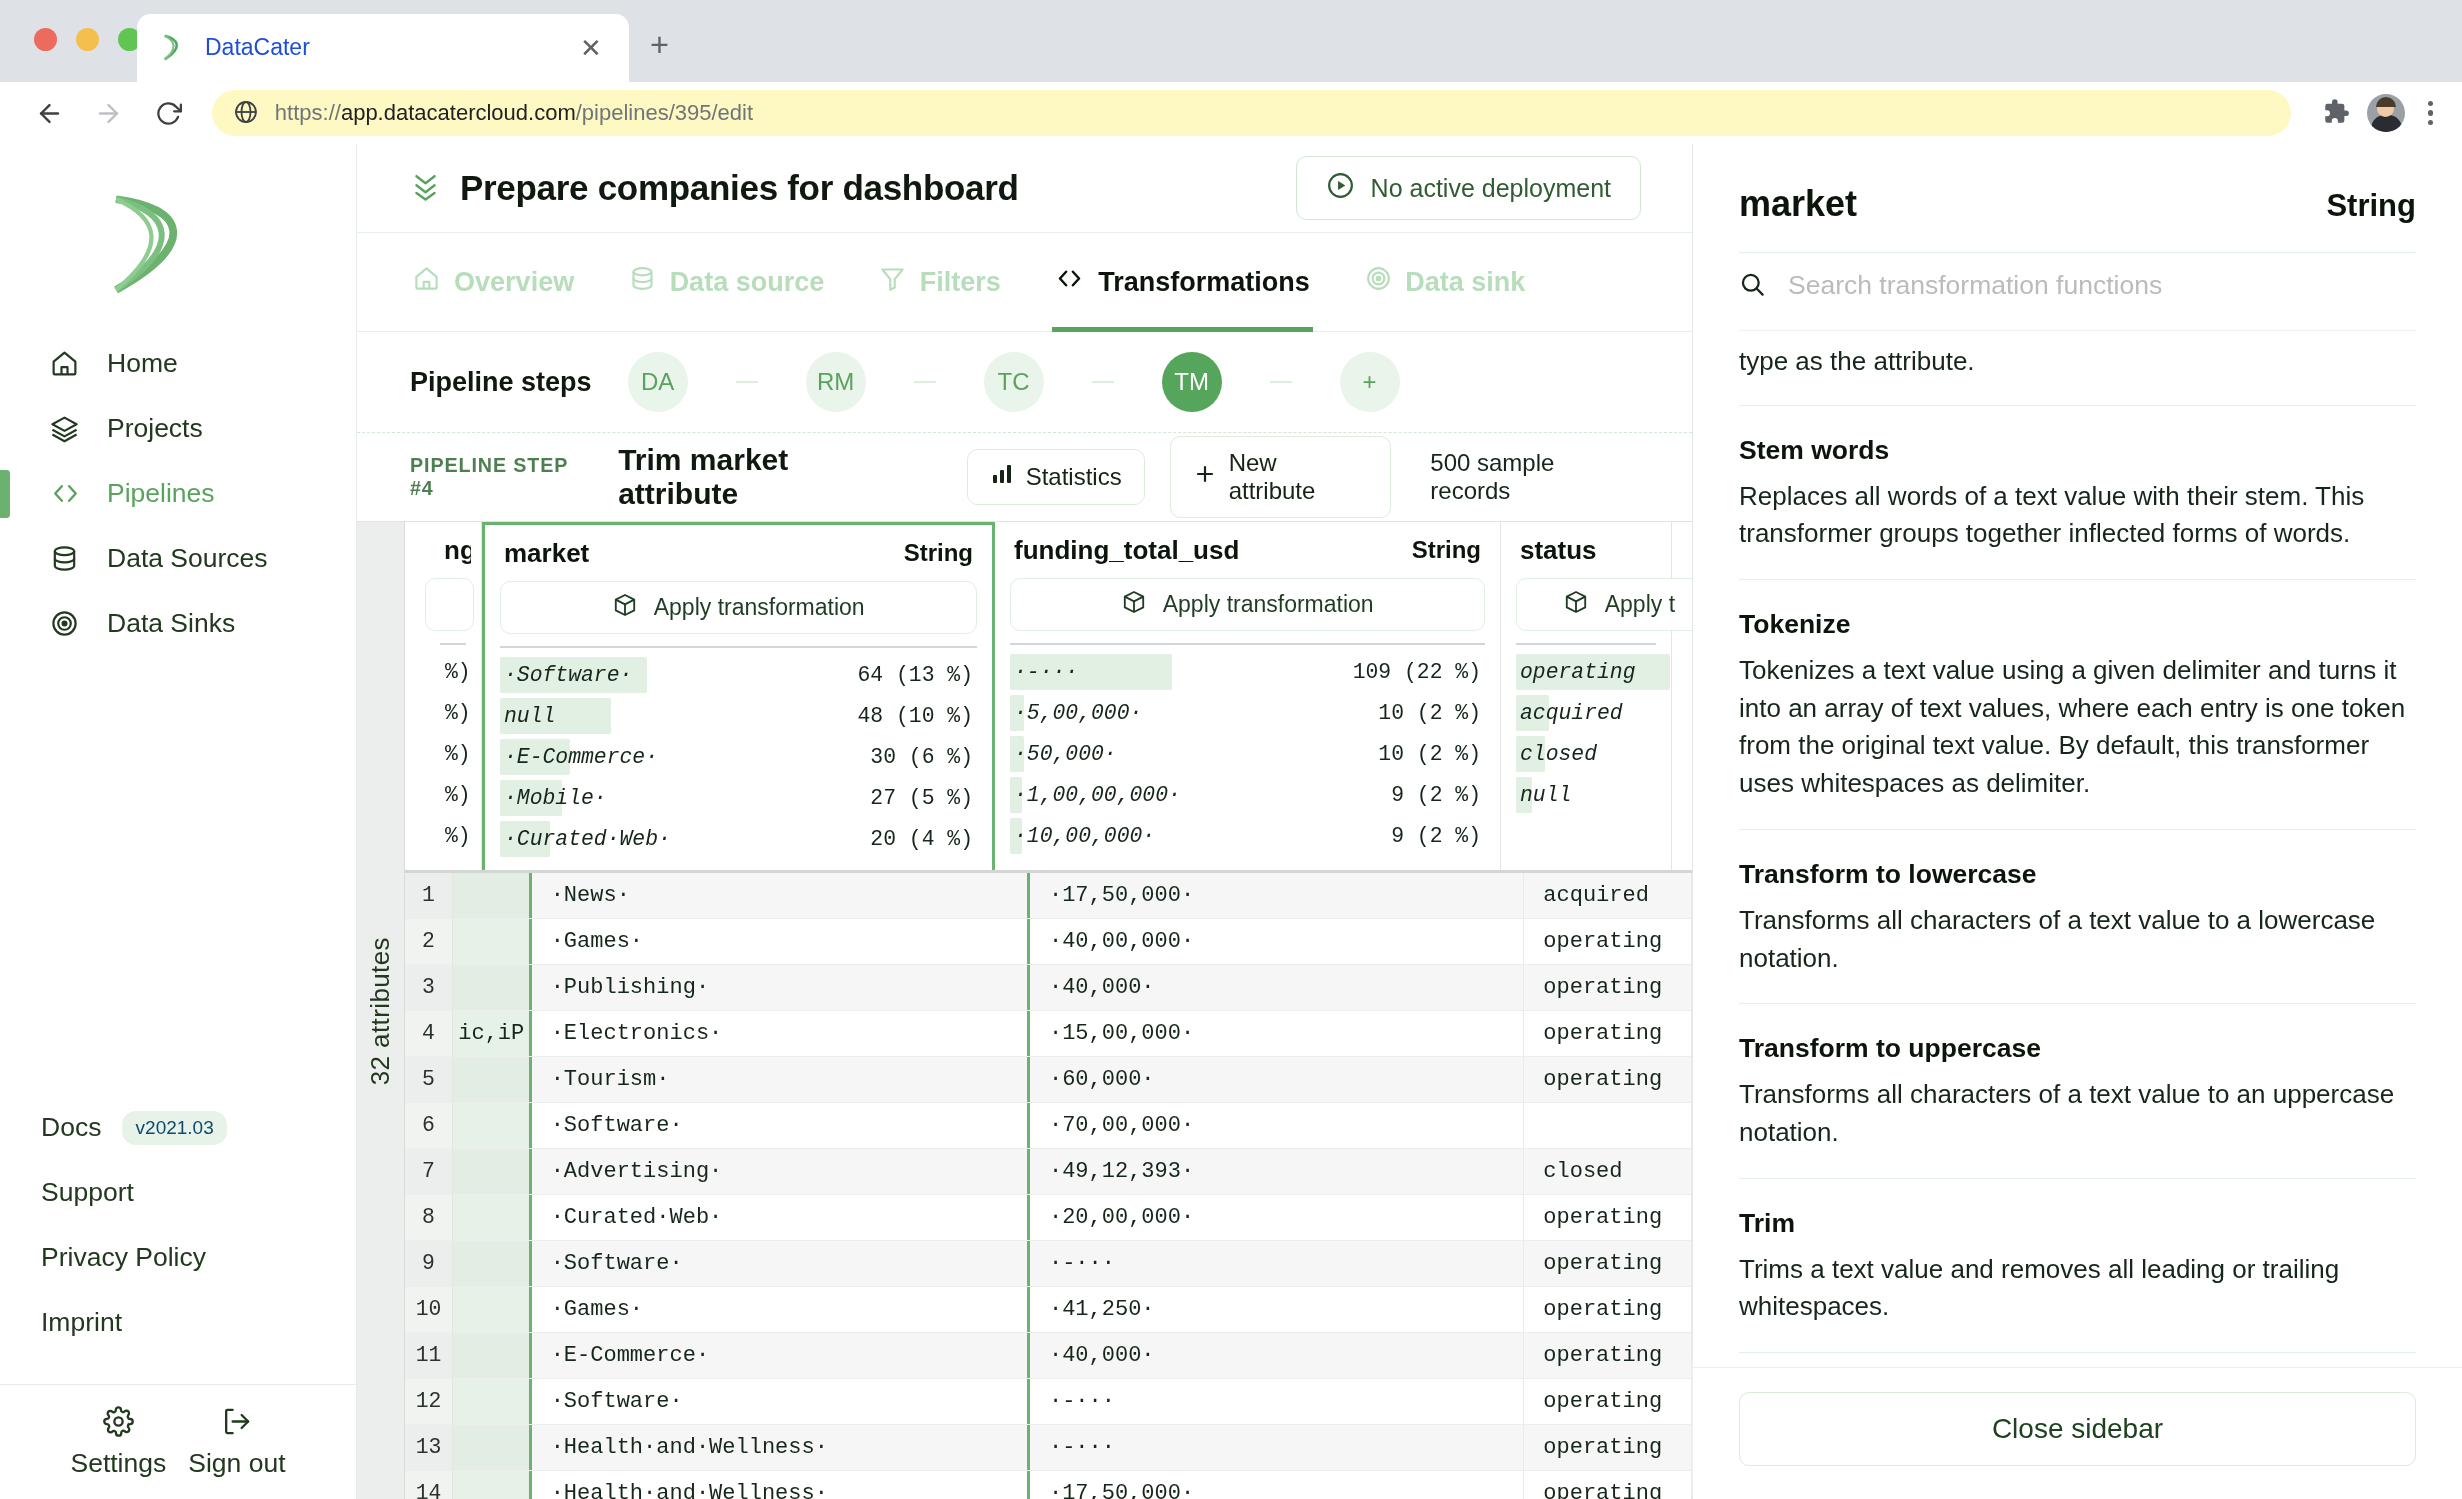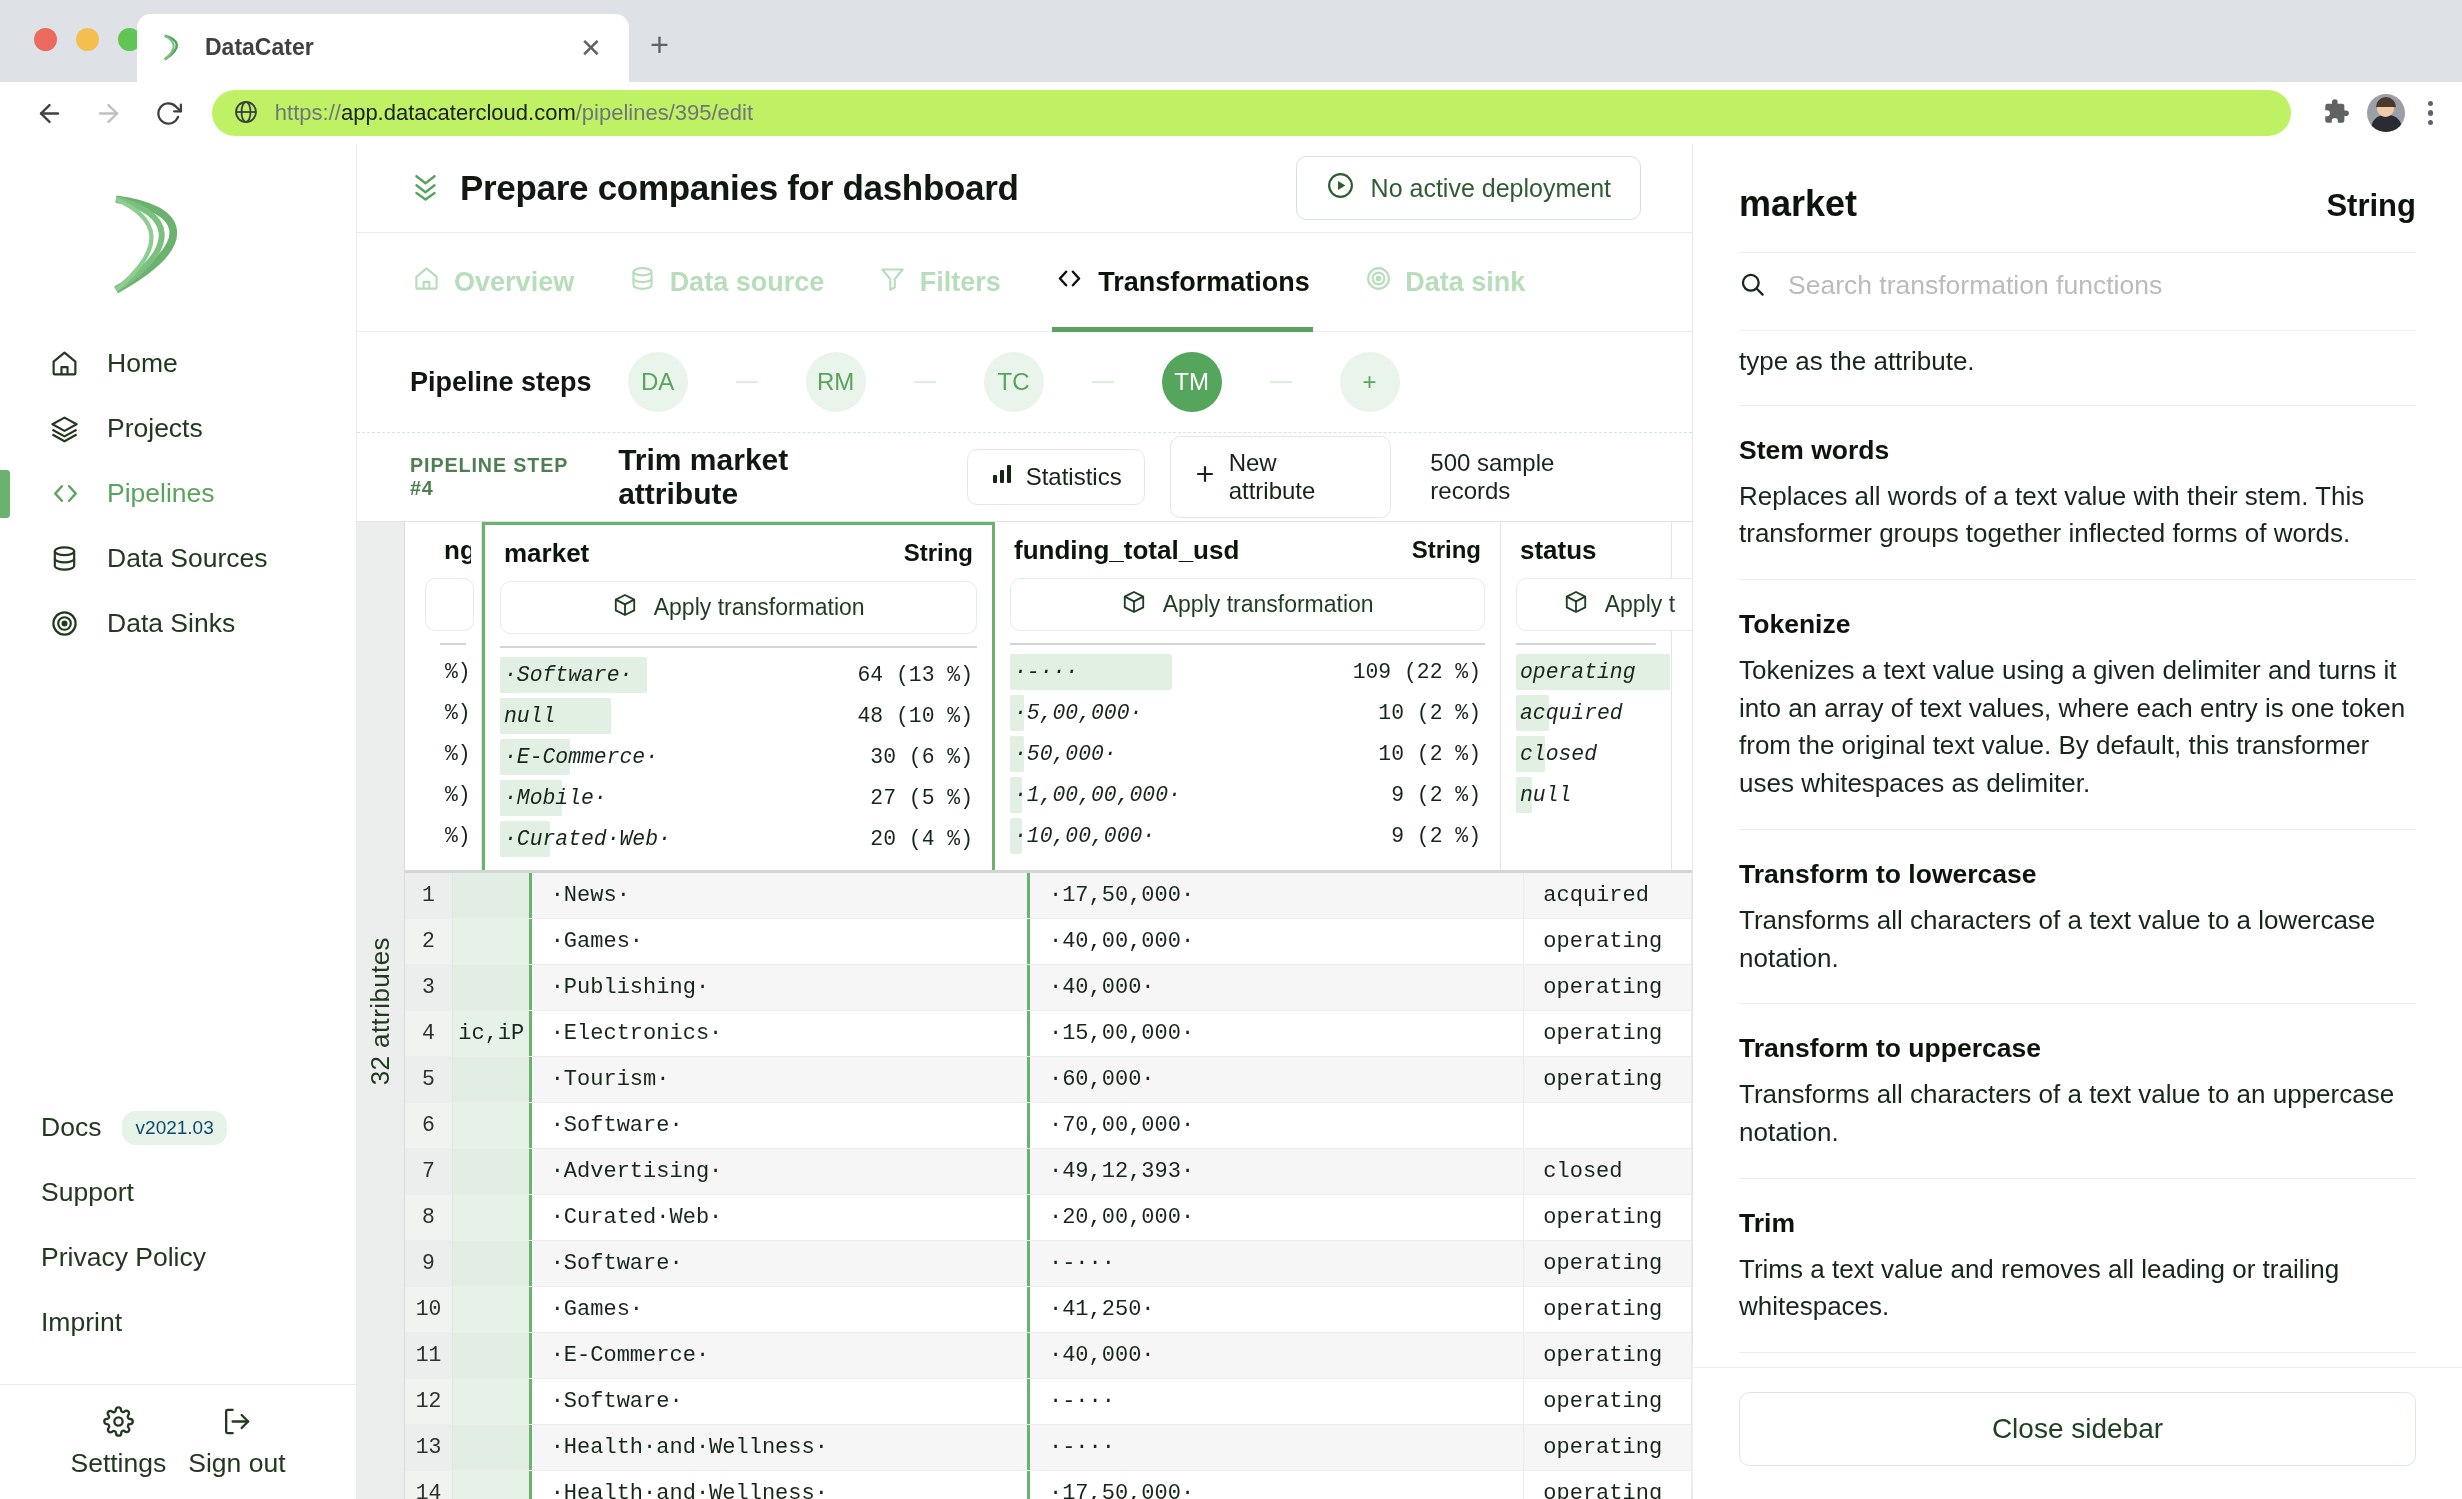--- a/index.html
+++ b/index.html
@@ -18,28 +18,28 @@
   .tl { width: 23px; height: 23px; border-radius: 50%; }
   .tl.red { background: #ed6a5e; }
   .tl.yellow { background: #f4bf4f; }
   .tl.green { background: #61c554; }
   #tab-active {
     position: absolute; left: 137px; top: 13.7px; width: 492px; height: 68px;
     background: #ffffff; border-radius: 13.7px 13.7px 0 0;
     display: flex; align-items: center; padding: 0 22px;
   }
   #tab-favicon { width: 29px; height: 29px; flex: 0 0 29px; display:flex; align-items:center; justify-content:center;}
-  #tab-title { font-size: 23px; color: #404040; margin-left: 17px; flex: 1; white-space: nowrap; overflow: hidden; font-weight: bold;}
+  #tab-title { font-size: 23px; color: #1d4ed8; margin-left: 17px; flex: 1; white-space: nowrap; overflow: hidden;}
   #tab-close { font-size: 26px; color: #5f6368; line-height: 1; padding: 0 5.1px;}
   #new-tab-btn { position: absolute; left: 650px; top: 29px; font-size: 32.5px; color: #5f6368; line-height: 1; font-weight: 300;}
 
   #toolbar { height: 62px; background: #ffffff; display: flex; align-items: center; padding: 0 26px; position: relative; }
   .nav-btn { width: 46px; height: 46px; display:flex; align-items:center; justify-content:center; margin-right: 13.7px; }
   #omnibox {
-    flex: 1; height: 46px; background: #bef264; border-radius: 23px;
+    flex: 1; height: 46px; background: #fef9c3; border-radius: 23px;
     display: flex; align-items: center; padding: 0 22px; margin: 0 15.4px 0 6.8px;
   }
   #omnibox-url { font-size: 22px; color: #202124; margin-left: 17px; white-space: nowrap; }
   #omnibox-url .dim { color: #70757a; }
   #ext-icon { margin: 0 17px; }
   #avatar { width: 38px; height: 38px; border-radius: 50%; overflow: hidden; background: #9aa0a6; position: relative; }
   #avatar .head { position: absolute; left: 10.3px; top: 6px; width: 17px; height: 17px; border-radius: 50%; background: #f0c9a6;}
   #avatar .body { position: absolute; left: 3.4px; top: 21.4px; width: 31px; height: 20.5px; border-radius: 13.7px 13.7px 0 0; background: #2b2b33;}
   #avatar .hair { position: absolute; left: 8.5px; top: 3.4px; width: 20.5px; height: 9.4px; border-radius: 10.3px 10.3px 0 0; background: #4a3a2c;}
   #menu-dots { margin-left: 19px; display: flex; flex-direction: column; gap: 4.3px; padding: 3.4px; }

